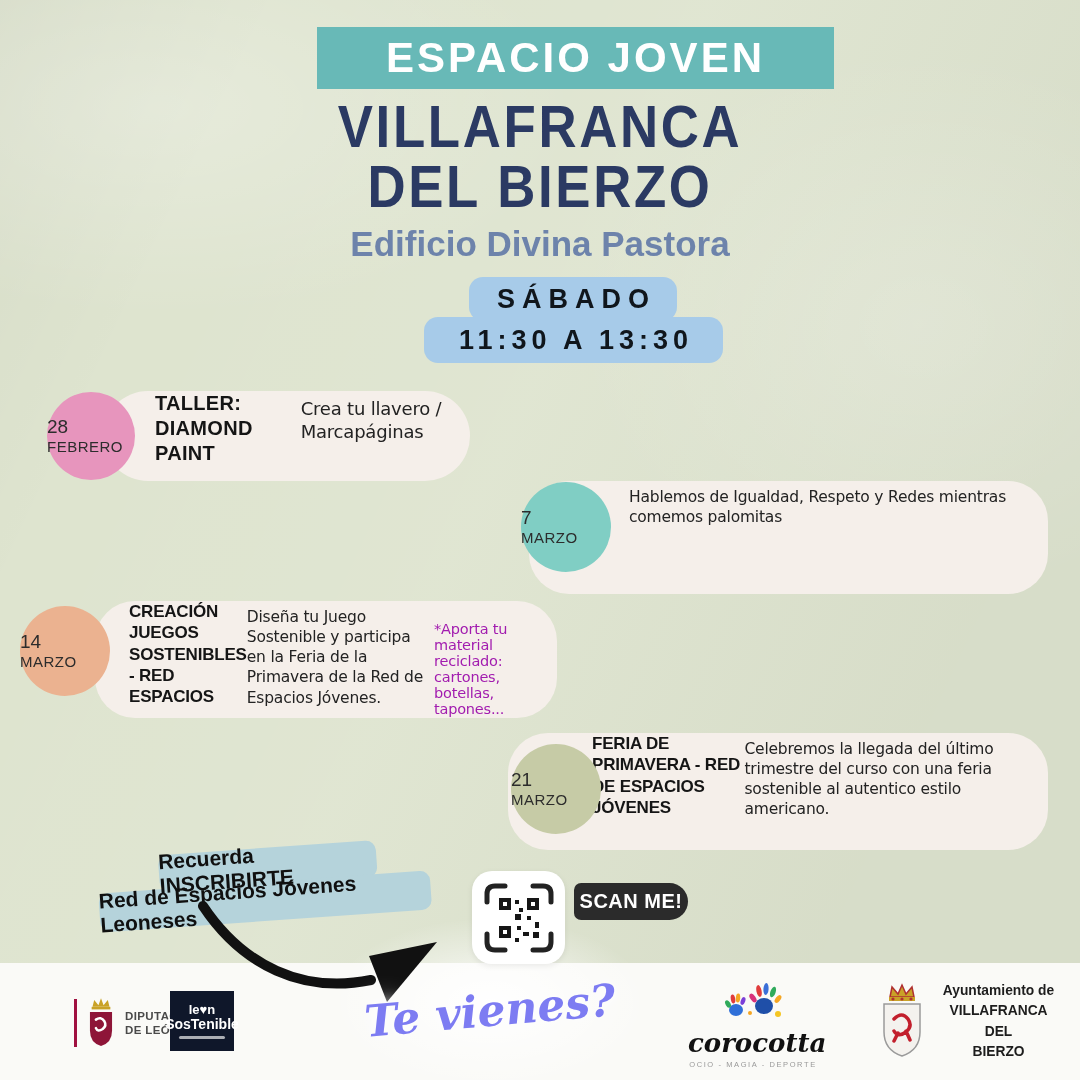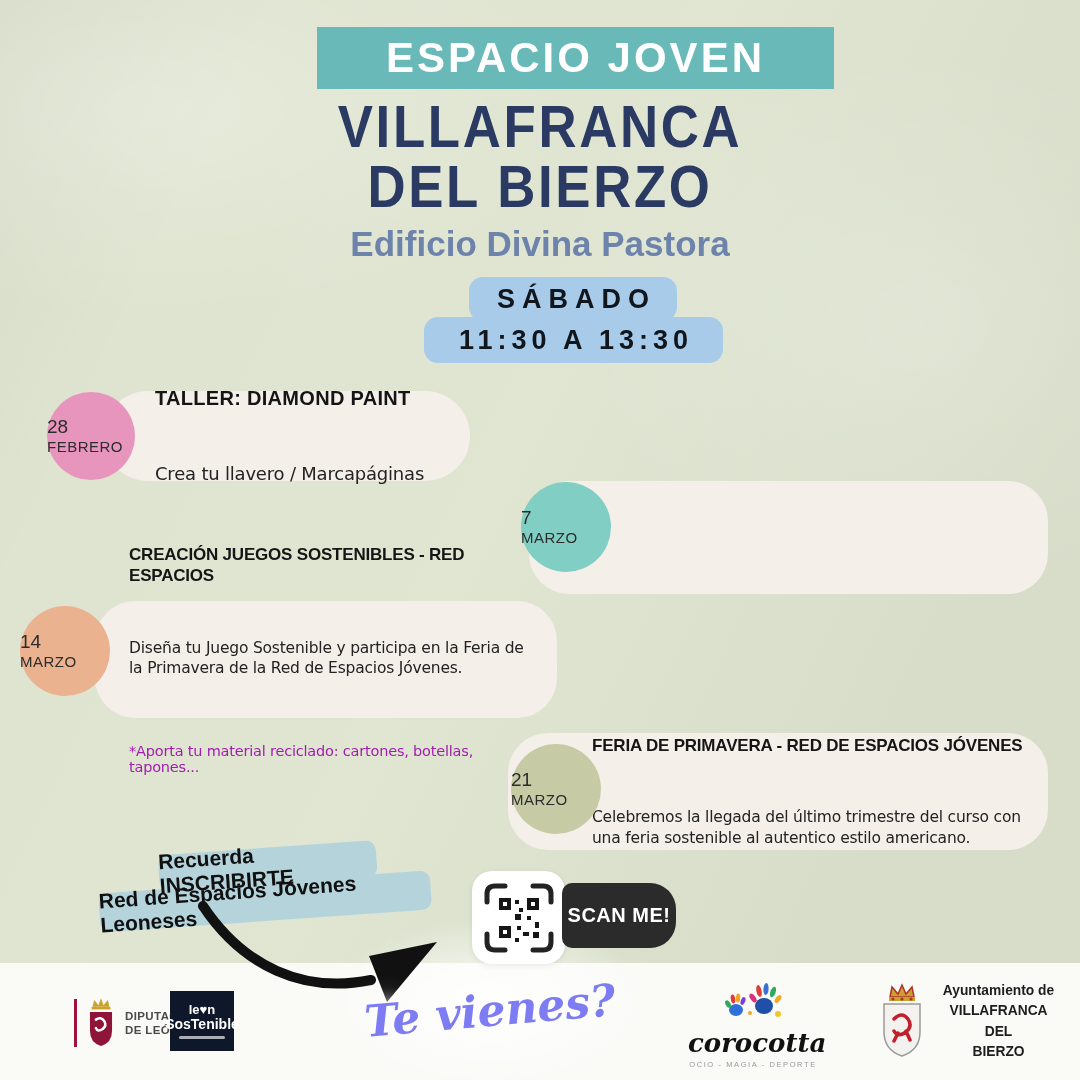--- a/index.html
+++ b/index.html
@@ -17,22 +17,22 @@
   .title{position:absolute;left:0;width:1080px;text-align:center;color:#2b3a63;font-weight:800;
          font-size:60px;letter-spacing:3px;transform:scaleX(.88);}
   .title.l1{top:92px;} .title.l2{top:152px;}
   .subtitle{position:absolute;left:0;top:224px;width:1080px;text-align:center;color:#6d83ab;
             font-weight:800;font-size:35px;}
   .pill{position:absolute;background:#a7cbe9;border-radius:14px;display:flex;align-items:center;
         justify-content:center;color:#10161c;font-weight:700;}
   .pill.day{left:469px;top:277px;width:201px;height:44px;font-size:27px;letter-spacing:7px;padding-left:7px;}
   .pill.time{left:424px;top:317px;width:294px;height:46px;font-size:27px;letter-spacing:5px;padding-left:5px;}
   
-  .card{position:absolute;background:#f5efea;display:flex;flex-direction:column;justify-content:center;
-        box-sizing:border-box;padding-right:16px;gap:45px;}
+  .card{position:absolute;background:#f5efea;display:flex;flex-direction:row;justify-content:flex-end;
+        box-sizing:border-box;padding-right:16px;}
   .circle{position:absolute;width:88px;height:88px;border-radius:50%;display:flex;flex-direction:column;
           align-items:flex-start;justify-content:center;color:#2c2c2c;line-height:1.2;}
   .circle .d{font-size:19px;} .circle .m{font-size:15px;letter-spacing:.5px;}
   .c-pink{background:#e795bd;} .c-teal{background:#80cec4;} .c-peach{background:#ebb290;} .c-sage{background:#c6cba6;}
   .etitle{font-weight:800;color:#151515;font-size:17px;letter-spacing:-.2px;line-height:1.25;}
   .etitle.big{font-size:20px;letter-spacing:.3px;}
   .etitle.light{font-weight:400;font-size:22px;font-family:"DejaVu Sans",sans-serif;}
   .ebody{color:#232323;font-size:15.5px;font-family:"DejaVu Sans",sans-serif;line-height:1.3;margin-top:6px;letter-spacing:-.2px;}
   .ebody.big{font-size:18px;}
   .enote{color:#a21caf;font-size:14.5px;font-family:"DejaVu Sans",sans-serif;margin-top:20px;letter-spacing:-.2px;}
@@ -49,21 +49,21 @@
   .rpill{background:#b5d3db;border-radius:10px;display:flex;align-items:center;justify-content:center;
          color:#101010;font-weight:800;font-size:21px;}
   .rpill.r1{width:218px;height:37px;margin-left:62px;}
   .rpill.r2{width:332px;height:39px;margin-top:-3px;}
   .arrow{position:absolute;left:185px;top:898px;}
   .band{position:absolute;left:0;top:963px;width:1080px;height:117px;background:#fafaf7;}
   .glow{position:absolute;left:330px;top:918px;width:320px;height:170px;border-radius:50%;
         background:radial-gradient(closest-side, rgba(255,255,255,.95), rgba(255,255,255,0));}
   .qr-tile{position:absolute;left:472px;top:871px;width:93px;height:93px;background:#fff;border-radius:20px;
            display:flex;align-items:center;justify-content:center;box-shadow:0 2px 6px rgba(0,0,0,.08);}
-  .scanme{position:absolute;left:562px;top:883px;width:114px;height:65px;background:#2b2b2b;
+  .scanme{position:absolute;left:574px;top:883px;width:114px;height:37px;background:#2b2b2b;
           border-radius:10px 26px 26px 10px;display:flex;align-items:center;justify-content:center;
           color:#fff;font-weight:800;font-size:20px;letter-spacing:.5px;}
   
   .question{position:absolute;left:355px;top:985px;width:270px;text-align:center;
             font-family:"DejaVu Serif",serif;font-style:italic;font-weight:700;font-size:44px;
             color:#7d7cf2;transform:rotate(-5deg);
             text-shadow:0 0 14px #ffffff,0 0 26px #ffffff;}
   .dip{position:absolute;left:74px;top:994px;height:58px;display:flex;align-items:center;gap:7px;}
   .dip .bar{width:3px;height:48px;background:#a01040;}
   .dip .txt{font-size:11.5px;font-weight:600;color:#4a4a4a;line-height:1.25;letter-spacing:.4px;}
@@ -98,20 +98,21 @@
   <div class="card e1">
     <div class="etitle big">TALLER: DIAMOND PAINT</div>
     <div class="ebody big">Crea tu llavero / Marcapáginas</div>
   </div>
   <div class="circle c-pink circ1">
     <span class="d">28</span>
     <span class="m">FEBRERO</span>
   </div>
 
   <div class="card e2">
+    <div class="ebody">Hablemos de Igualdad, Respeto y Redes mientras comemos palomitas</div>
   </div>
   <div class="circle c-teal circ2">
     <span class="d">7</span>
     <span class="m">MARZO</span>
   </div>
 
   <div class="card e3">
     <div class="etitle">CREACIÓN JUEGOS SOSTENIBLES - RED ESPACIOS</div>
     <div class="ebody">Diseña tu Juego Sostenible y participa en la Feria de la Primavera de la Red de Espacios Jóvenes.</div>
     <div class="enote">*Aporta tu material reciclado: cartones, botellas, tapones...</div>

